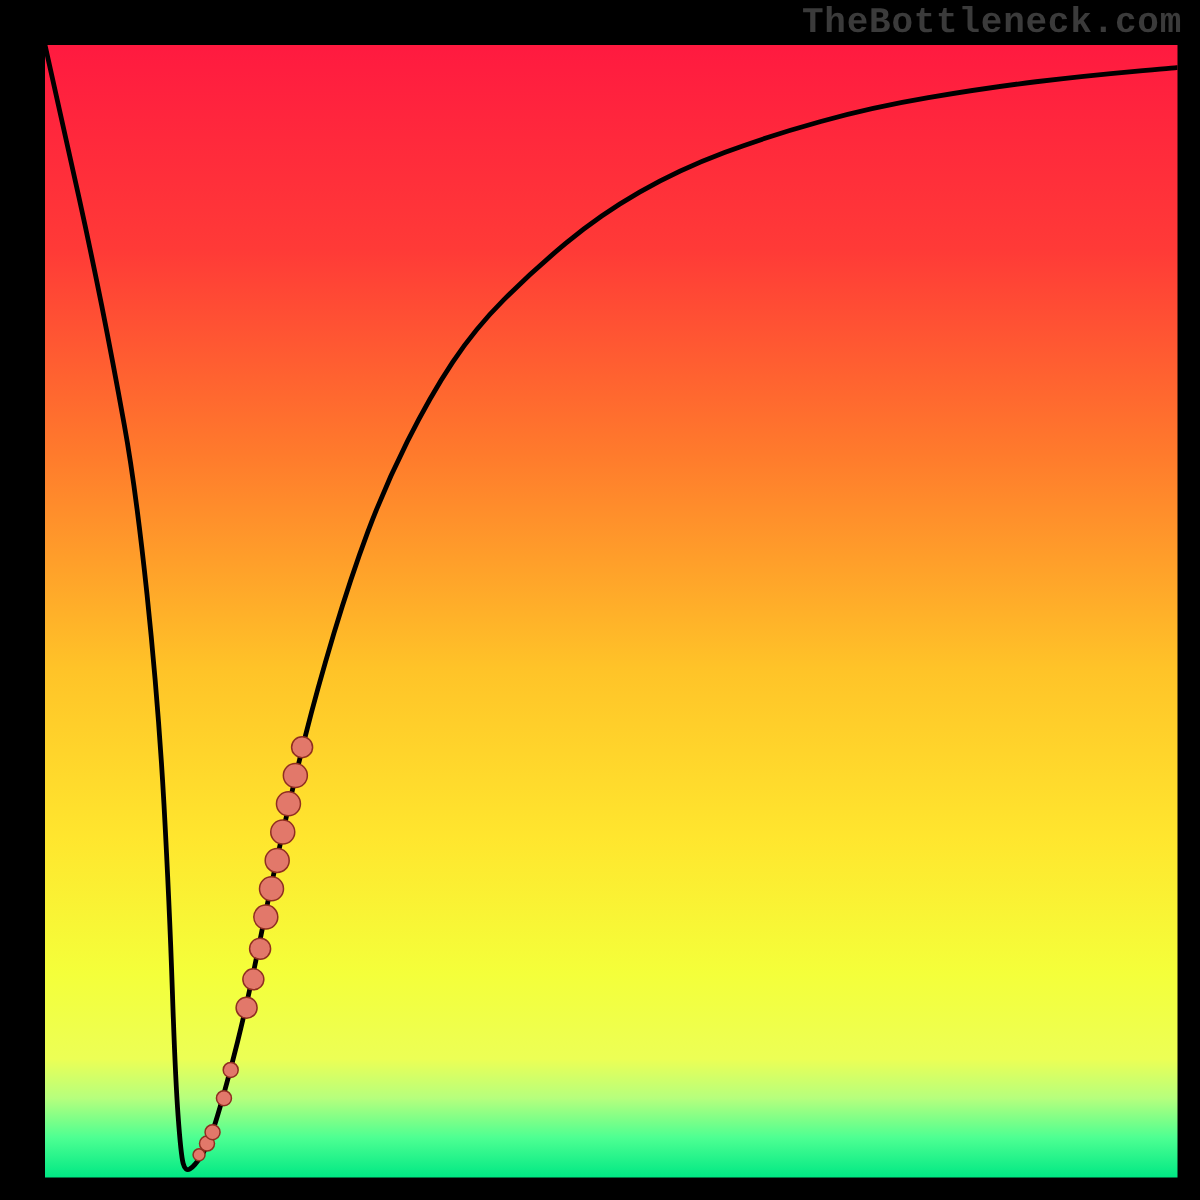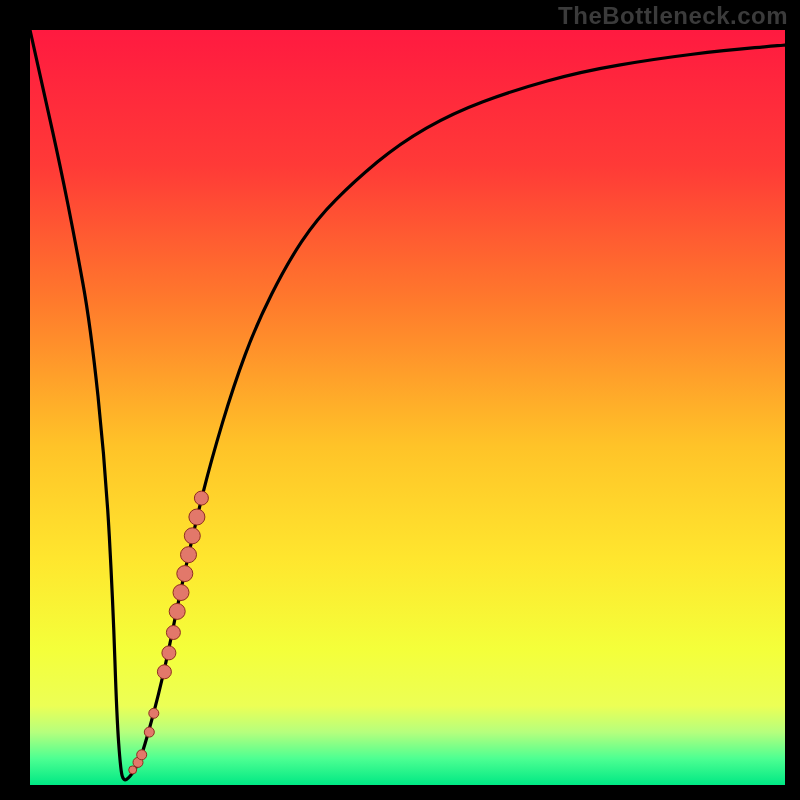--- a/index.html
+++ b/index.html
@@ -20,20 +20,21 @@
   .watermark {
     position: absolute;
     top: 2px;
     right: 12px;
     color: #3b3b3b;
     font-size: 24px;
     font-weight: bold;
     letter-spacing: 0.5px;
     z-index: 50;
     user-select: none;
+    font-family: Liberation Mono, monospace;
   }
   svg.plot {
     position: absolute;
     top: 0;
     left: 0;
   }
 </style>
 </head>
 <body>
 

